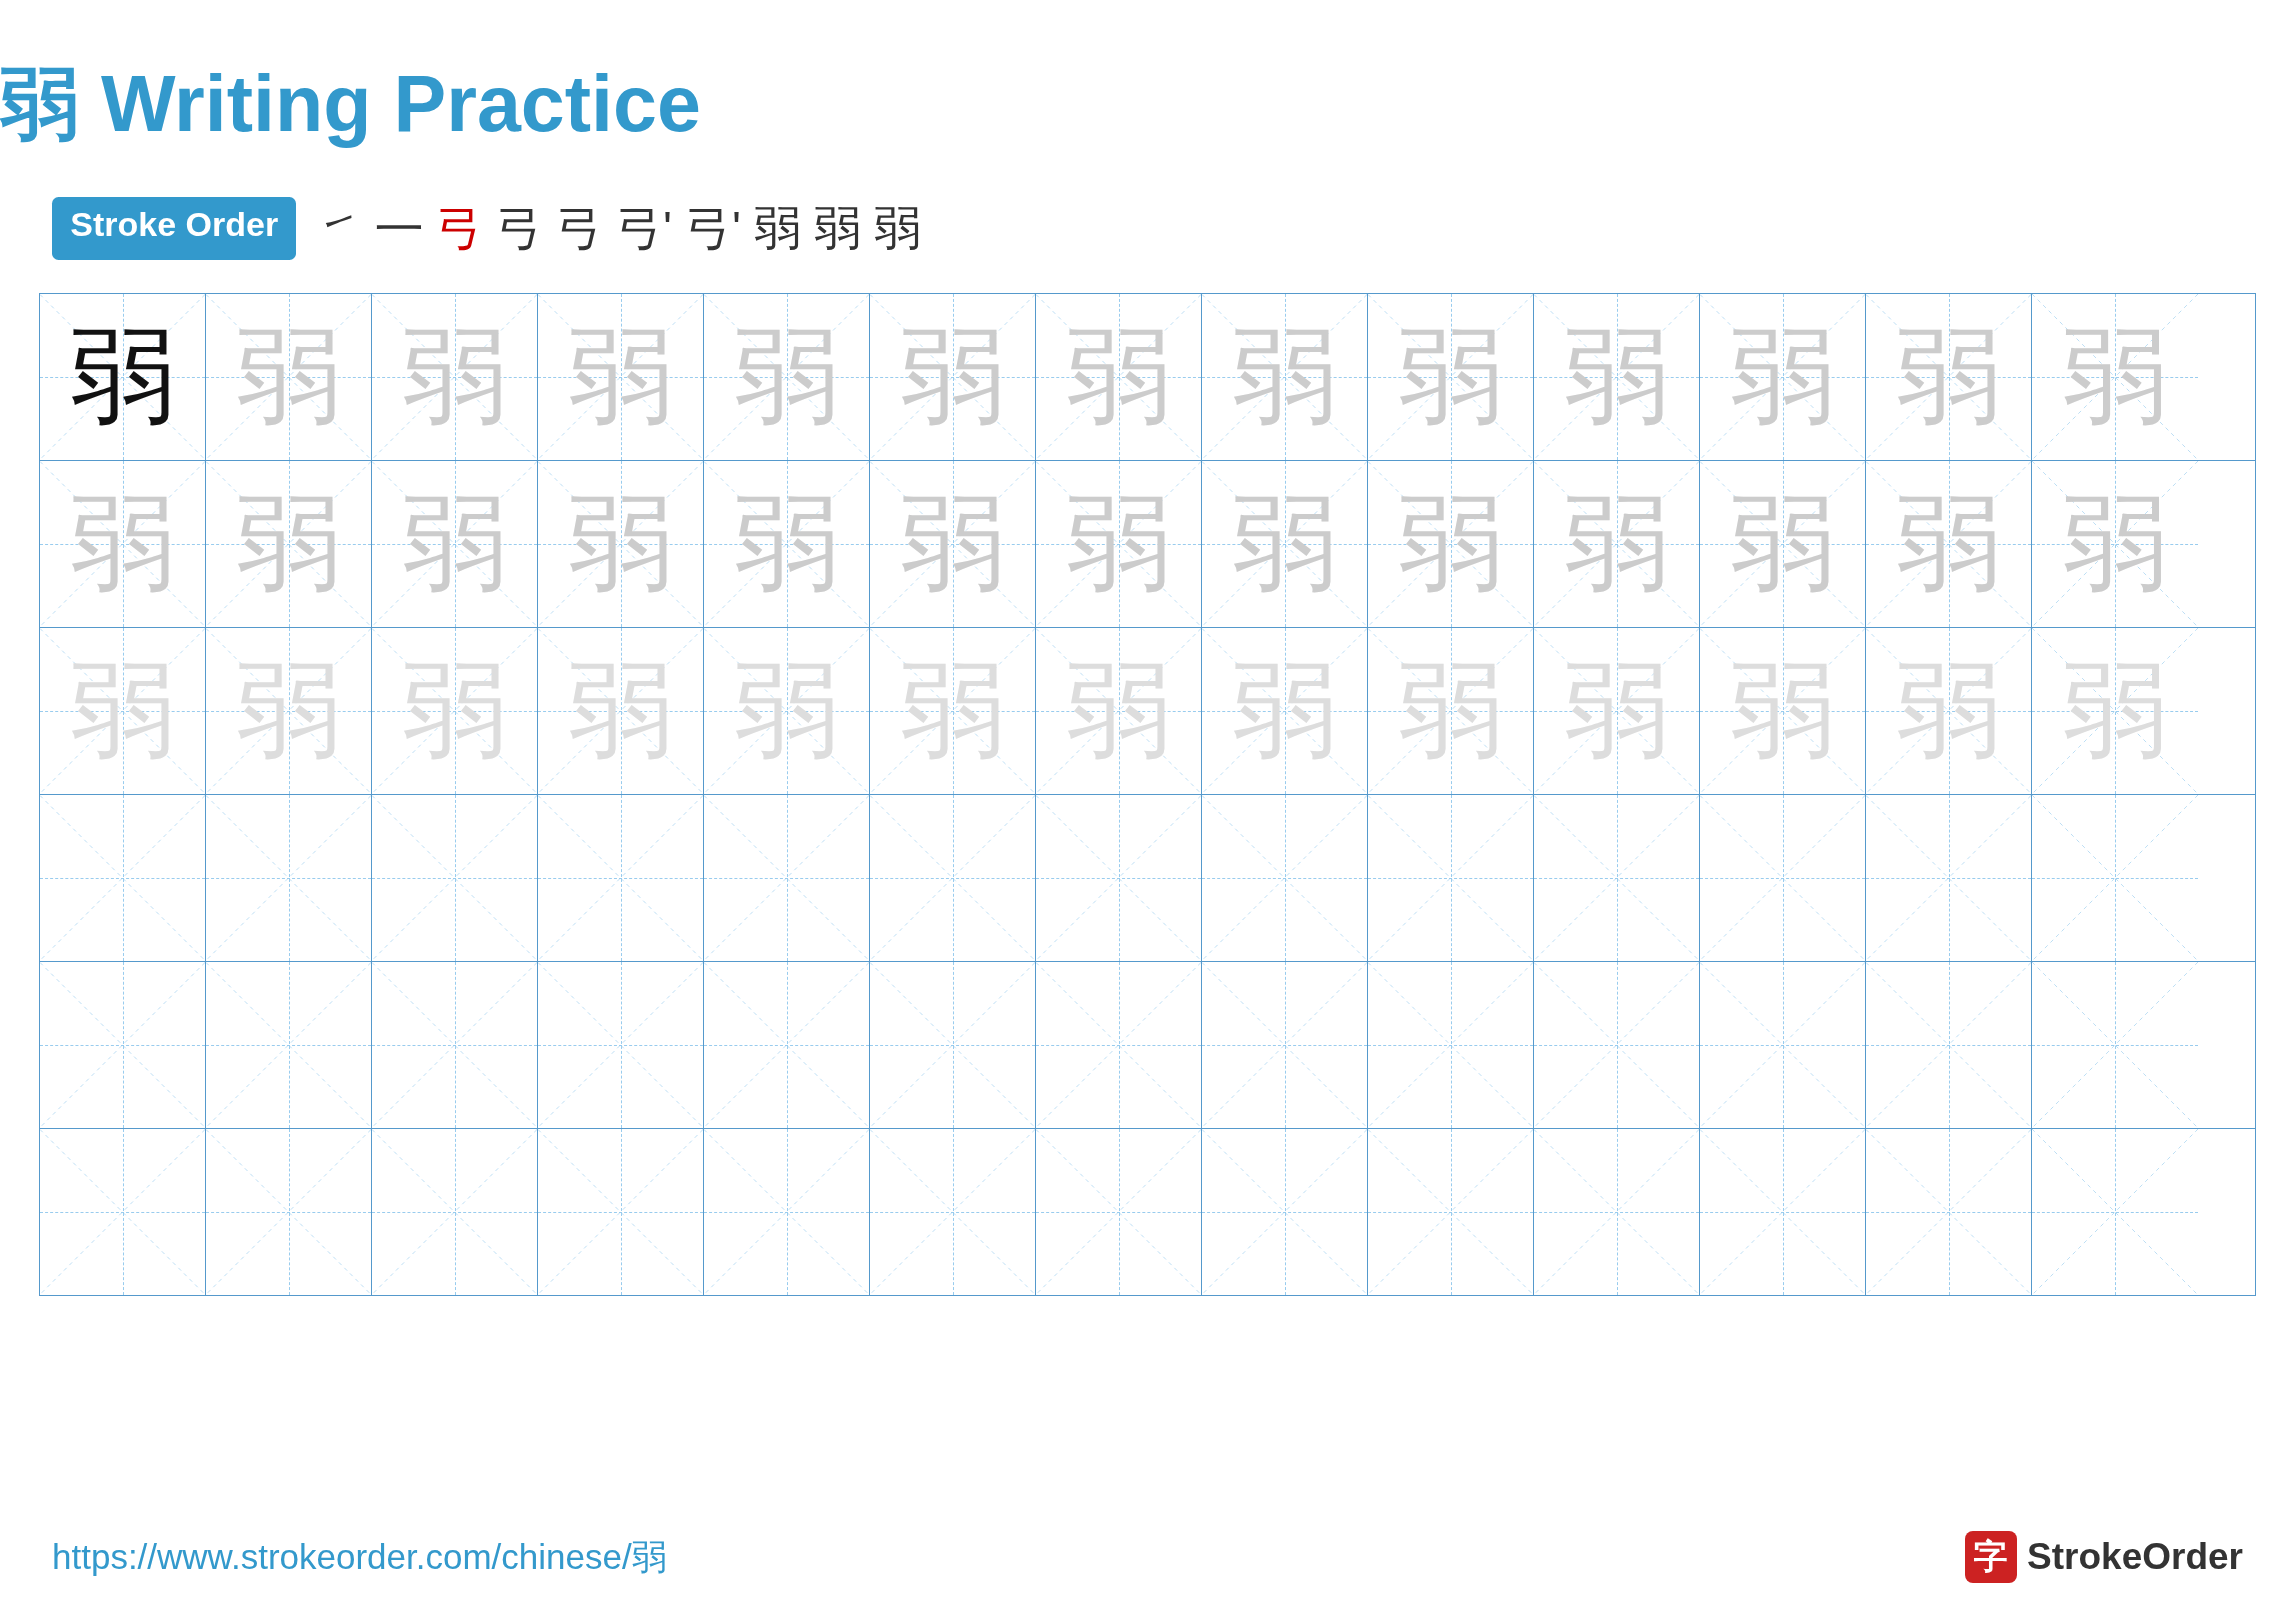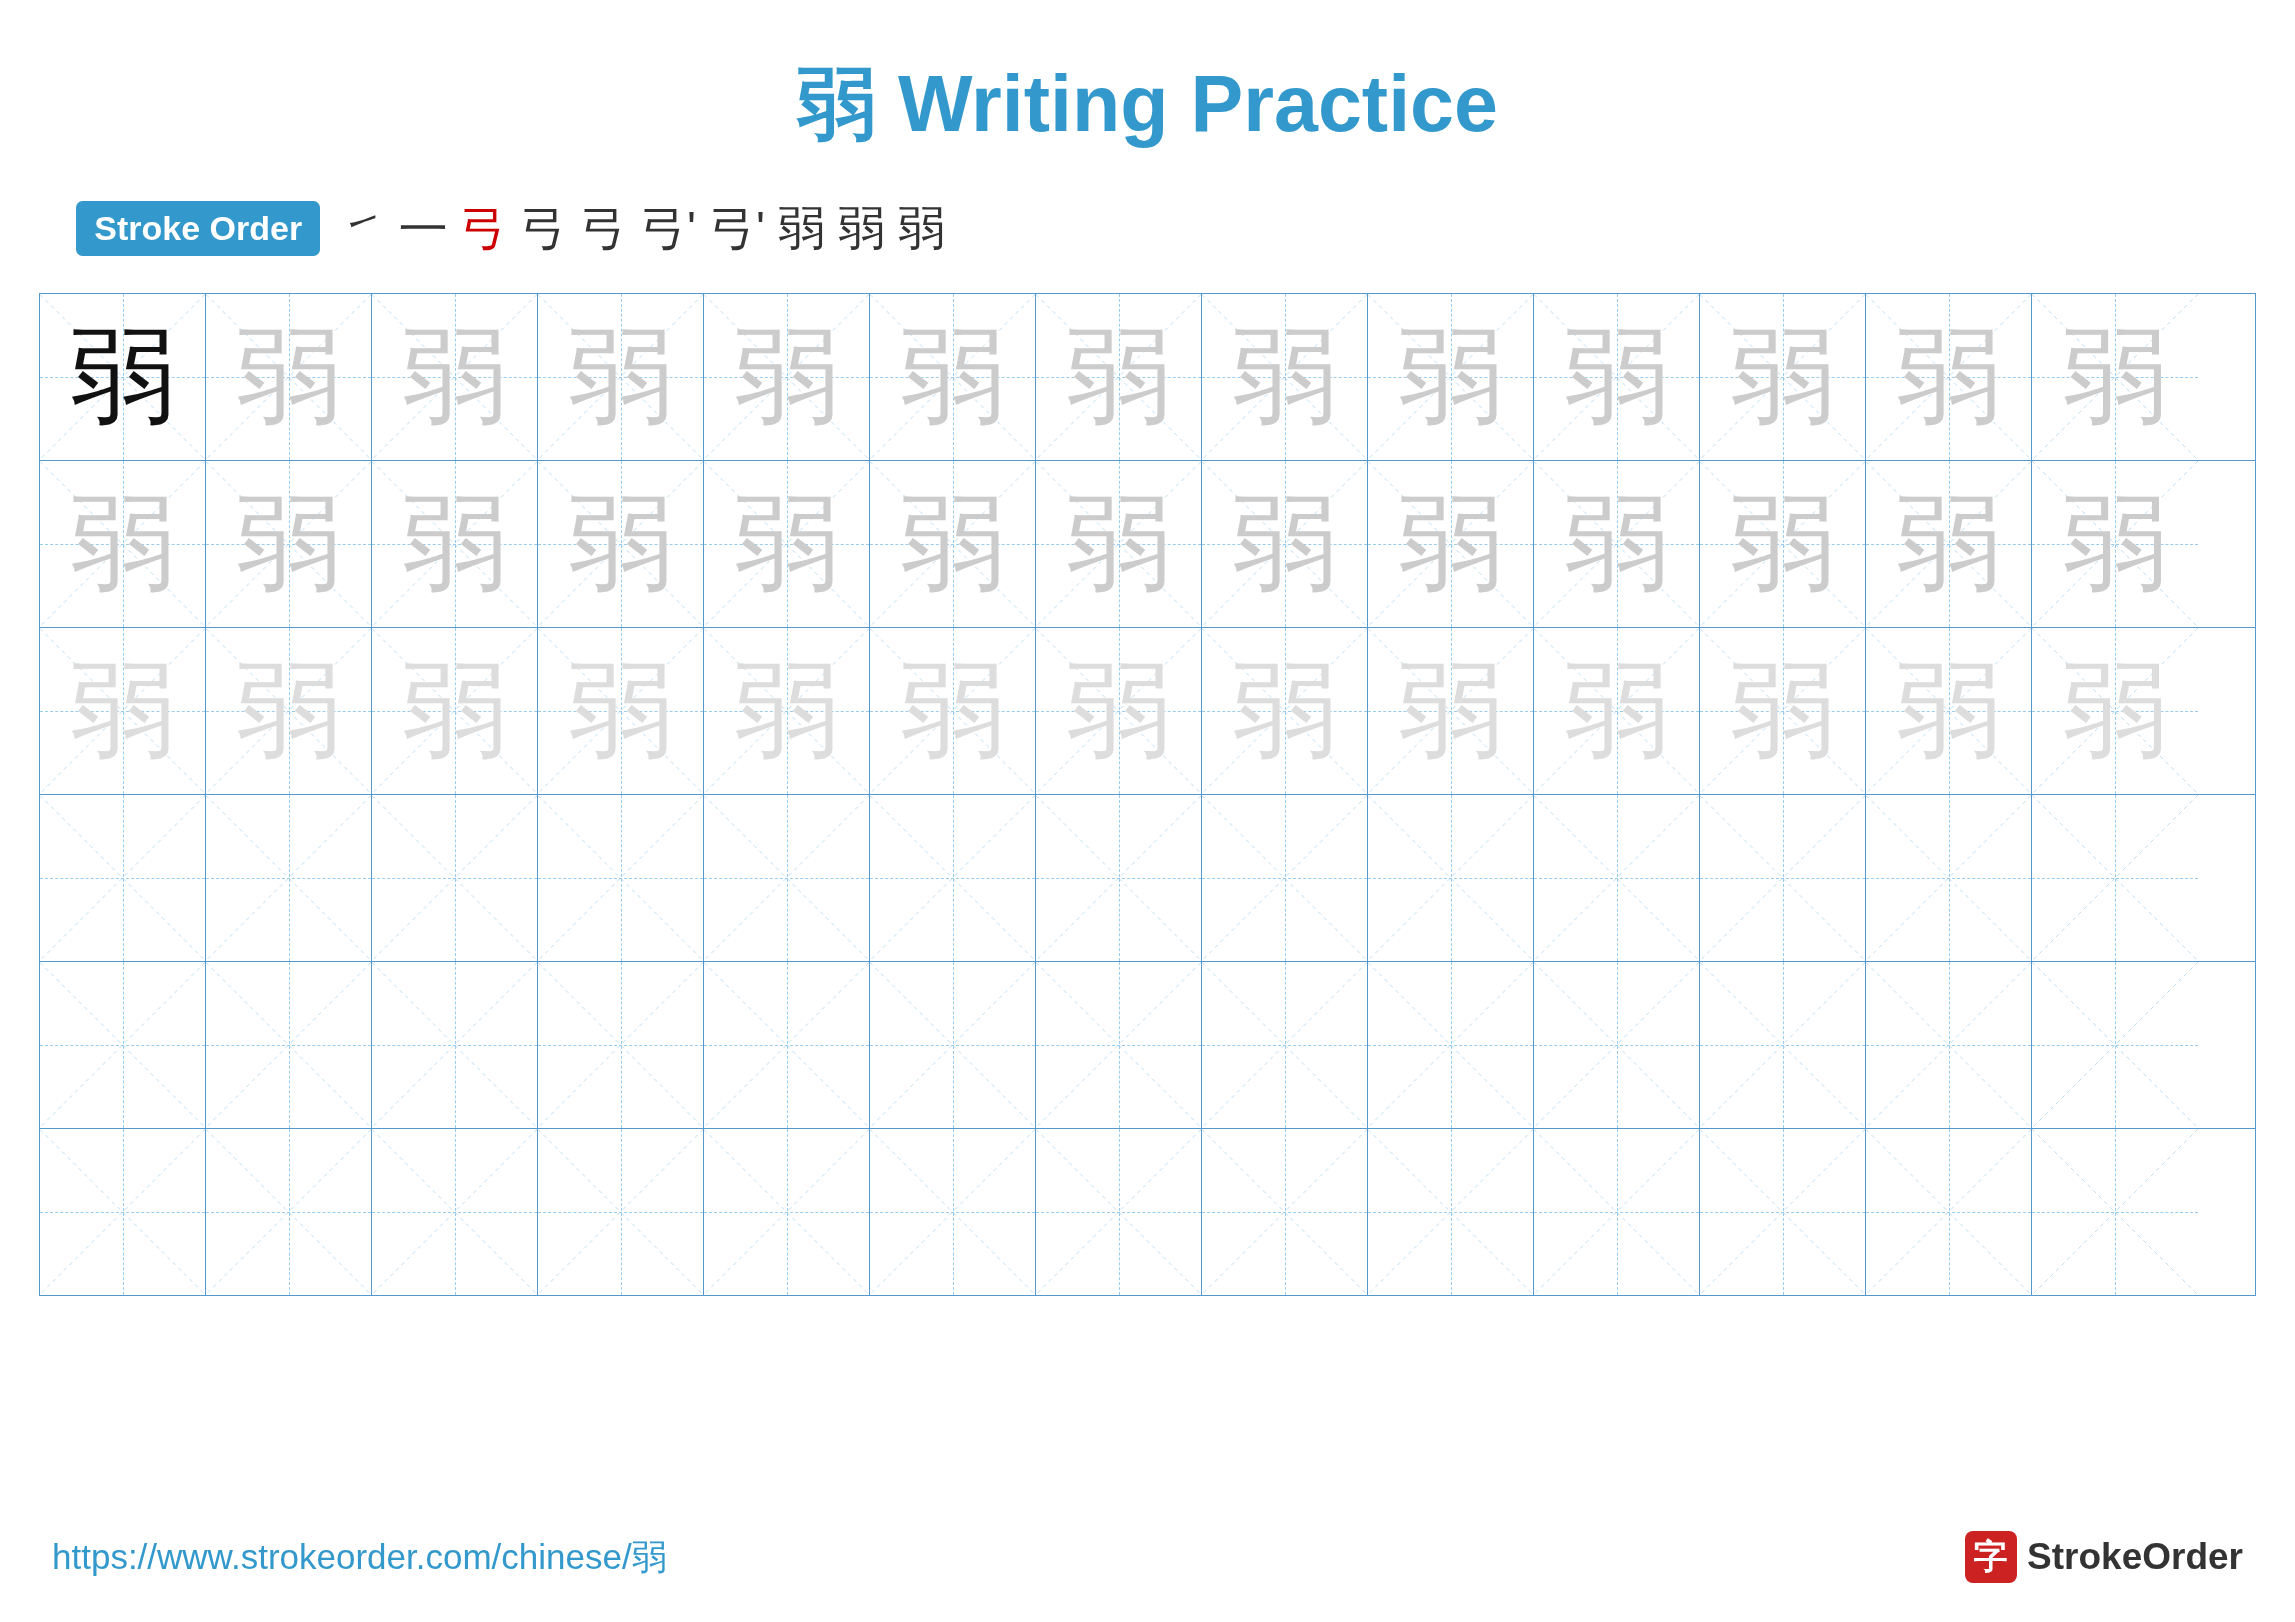--- a/index.html
+++ b/index.html
@@ -6,32 +6,30 @@
     body {
       width: 2295px;
       height: 1622px;
       background: #ffffff;
       font-family: Arial, sans-serif;
       position: relative;
       overflow: hidden;
     }
 
     .page-title {
-      text-align: center;
       padding-top: 52px;
       padding-bottom: 26px;
       font-size: 79px;
       font-weight: bold;
       color: #3399cc;
     }
 
     .stroke-order-row {
       display: flex;
-      align-items: center;
-      padding: 13px 76px;
+      padding: 13px 52px;
       margin-bottom: 19.6px;
       gap: 19.6px;
     }
 
     .stroke-order-badge {
       background: #3399cc;
       color: white;
       padding: 7.9px 18.3px;
       border-radius: 6.5px;
       font-size: 34px;

